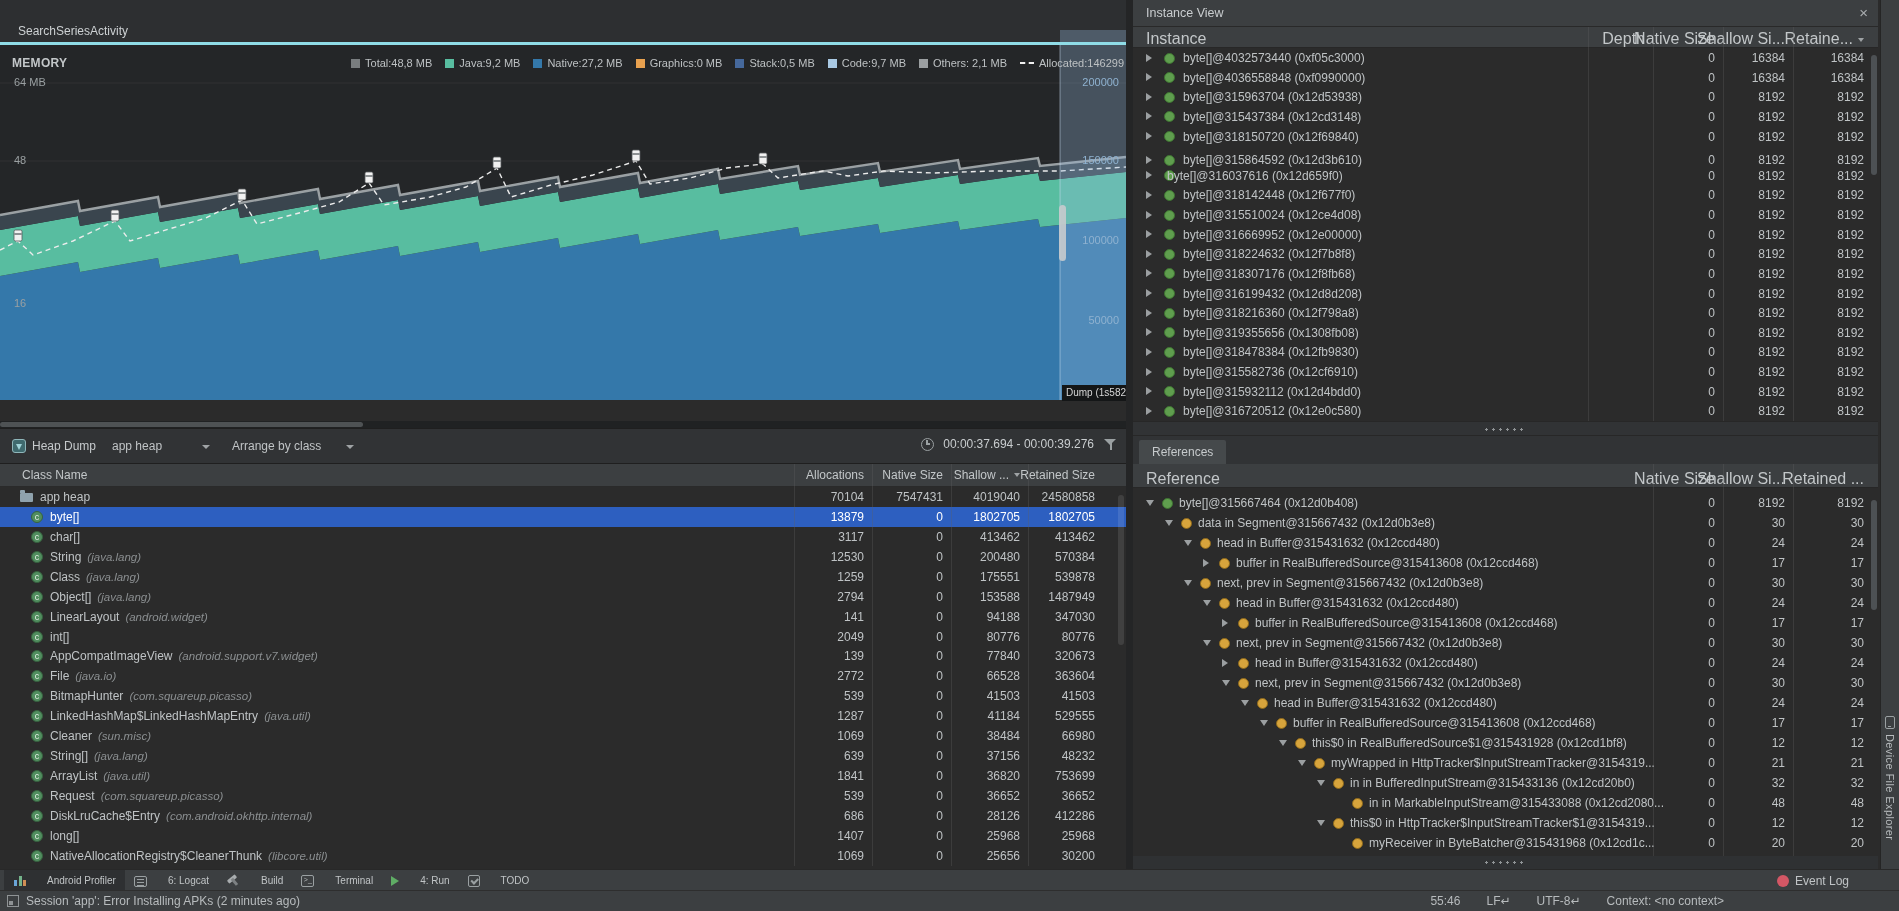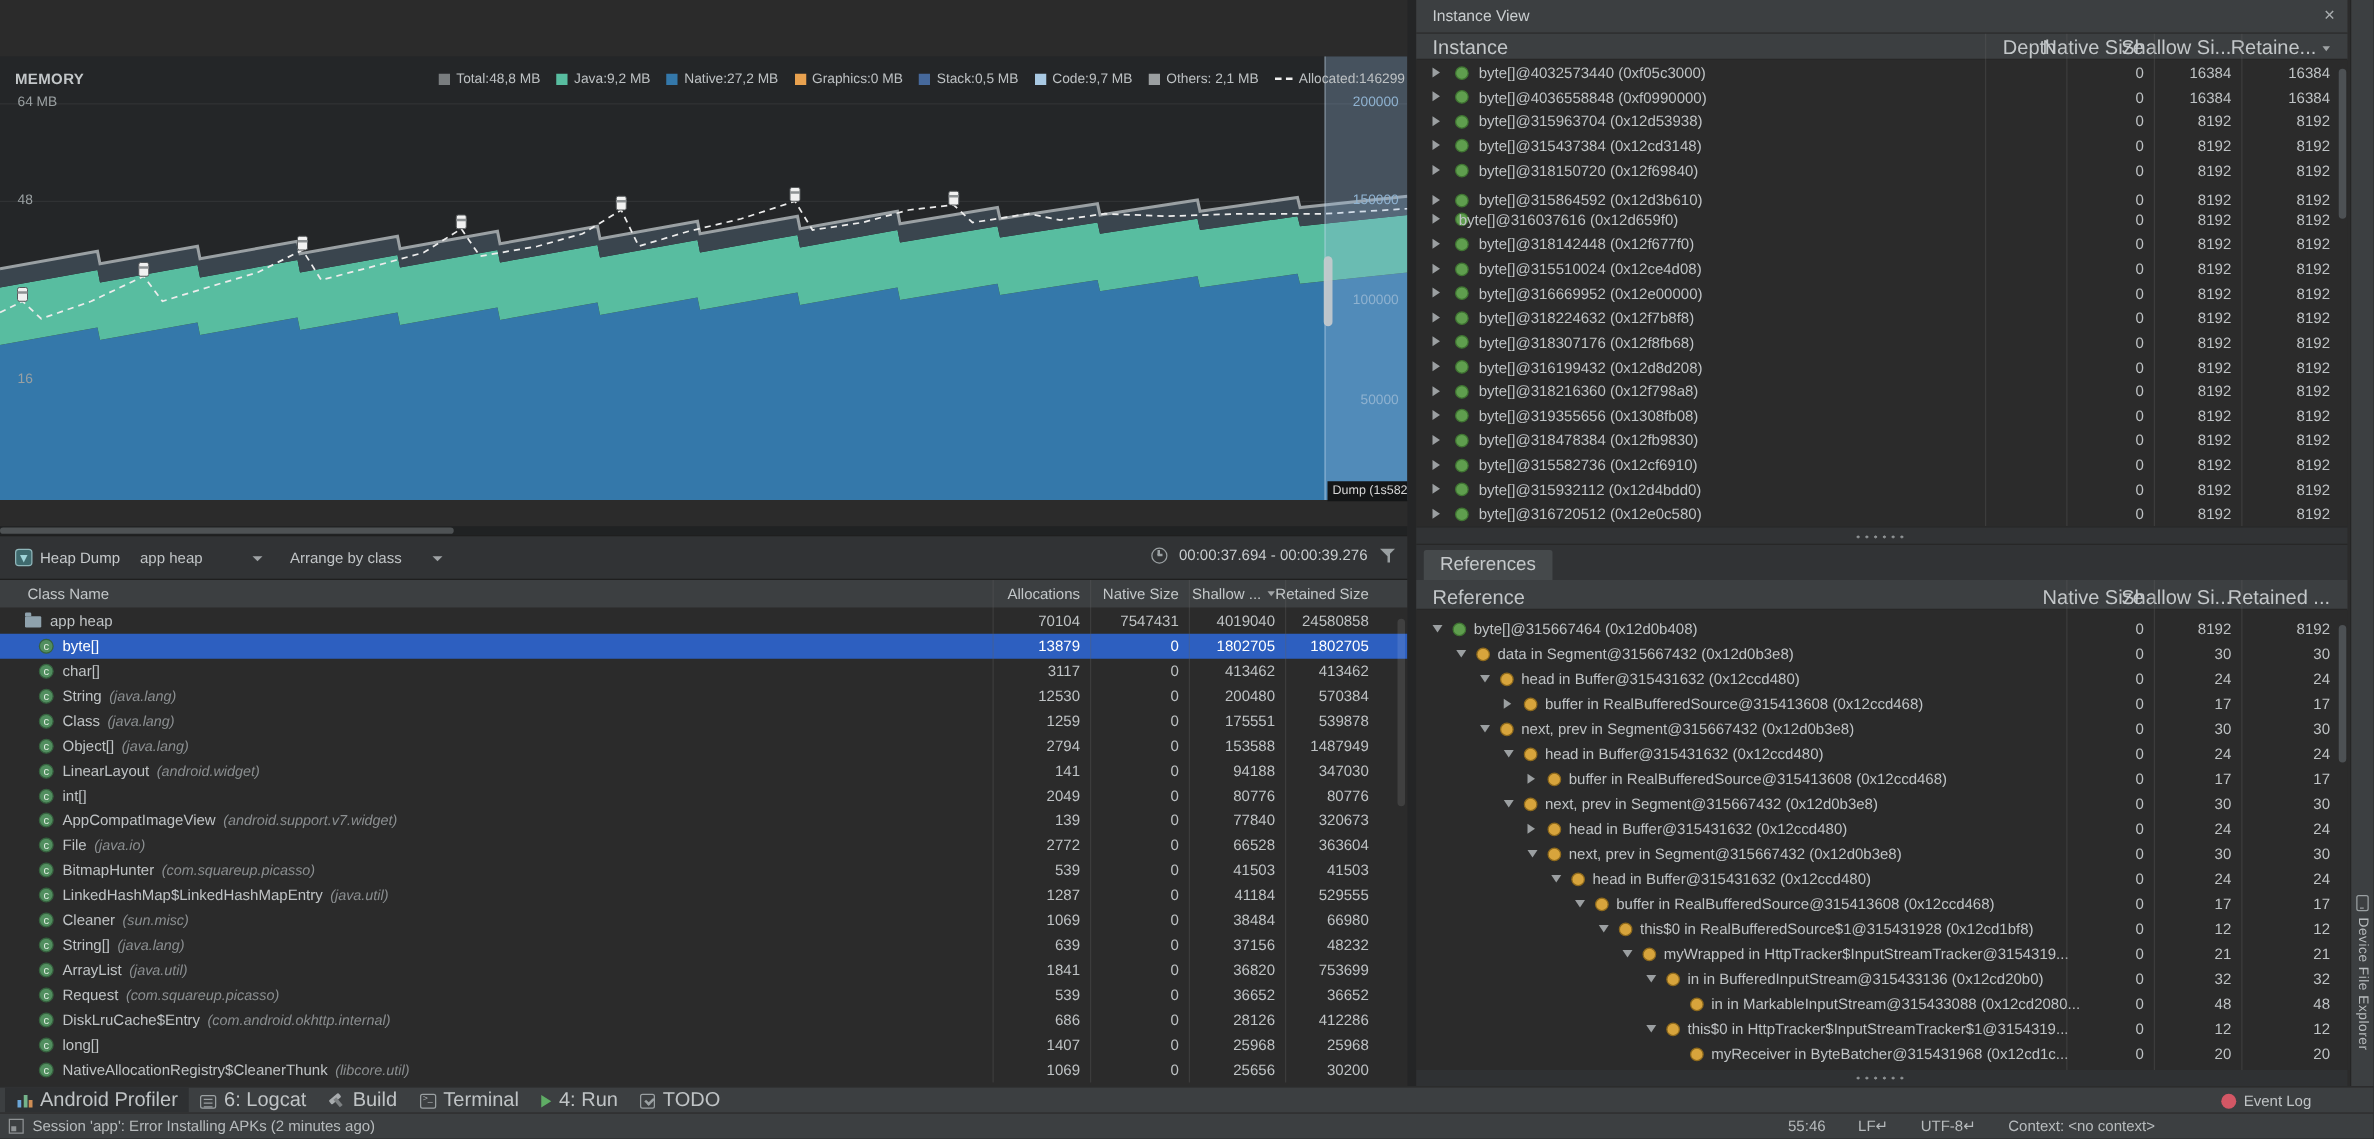--- a/index.html
+++ b/index.html
@@ -73,33 +73,33 @@
 .tri-r{position:absolute;width:0;height:0;border-left:6px solid #9b9fa1;border-top:4.5px solid transparent;border-bottom:4.5px solid transparent}
 .tri-d{position:absolute;width:0;height:0;border-top:6px solid #9b9fa1;border-left:4.5px solid transparent;border-right:4.5px solid transparent}
 .inst-icon{position:absolute;top:4.5px;width:11px;height:11px;border-radius:50%;background:#5f9e4e;border:1px solid #3f7432}
 .field-icon{position:absolute;top:4.5px;width:11px;height:11px;border-radius:50%;background:#d7a43c;border:1px solid #8f6a1c}
 .rlabel{position:absolute;top:0;white-space:nowrap;overflow:hidden;max-width:440px}
 .m1{right:163px}.m2{right:93px}.m3{right:14px}
 .ivsep{position:absolute;width:1px;background:rgba(95,95,95,.32)}
 #rsplit{position:absolute;left:0;top:421px;width:745px;height:15px;background:#313335;border-top:1px solid #272727;border-bottom:1px solid #272727}
 .dots{position:absolute;width:44px;height:3px;background-image:radial-gradient(circle,#909496 1px,rgba(0,0,0,0) 1.3px);background-size:7px 3px;background-repeat:repeat-x}
 #ref-tabs{position:absolute;left:0;top:436px;width:745px;height:28px;background:#313335}
-#ref-tab{position:absolute;left:6px;top:4px;height:24px;padding:0 13px;line-height:24px;background:#45494b;color:#c6cacc;font-size:15px;border-radius:2px 2px 0 0}
+#ref-tab{position:absolute;left:6px;top:4px;height:24px;padding:0 13px;line-height:24px;background:#45494b;color:#c6cacc;font-size:12px;border-radius:2px 2px 0 0}
 #ref-body{position:absolute;left:0;top:488px;width:745px;height:368px;overflow:hidden}
 #ref-bottom{position:absolute;left:0;top:856px;width:745px;height:13px;background:#2f3133}
 .vthumb{position:absolute;width:6px;background:#4d5154;border-radius:3px}
 
 #stripR{position:absolute;left:1880px;top:0;width:19px;height:869px;background:#3c3f41;border-left:1px solid #252525}
 #vtab{position:absolute;left:3px;top:734px;writing-mode:vertical-rl;font-size:11px;color:#b7bbbd;letter-spacing:.4px;white-space:nowrap}
 .ic-device{position:absolute;left:4px;top:716px;width:10px;height:13px;border:1px solid #9aa0a2;border-radius:2px}
 .ic-device::before{content:'';position:absolute;left:2px;bottom:1px;width:3px;height:1px;background:#9aa0a2}
 
 #twbar{position:absolute;left:0;top:869px;width:1899px;height:21px;background:#3c3f41;border-top:1px solid #282828}
 #tw-left{position:absolute;left:4px;top:0;height:21px;display:flex;align-items:center}
-.twbtn{display:flex;align-items:center;gap:6px;padding:0 9px;height:21px;font-size:16px;color:#c0c4c6}
+.twbtn{display:flex;align-items:center;gap:21px;padding:0 9px;height:21px;font-size:10px;color:#c0c4c6}
 .twbtn.active{background:#2e3032}
 #eventlog{position:absolute;right:50px;top:0;height:21px;display:flex;align-items:center;gap:6px;font-size:12px;color:#c0c4c6}
 #sbar{position:absolute;left:0;top:890px;width:1899px;height:21px;background:#3c3f41;border-top:1px solid #2e2e2e;font-size:12px;color:#b7bbbd}
 #sb-msg{position:absolute;left:26px;top:3px;white-space:nowrap}
 #sb-right{position:absolute;right:175px;top:3px;display:flex;gap:26px;white-space:nowrap}
 .ic-twswitch{position:absolute;left:7px;top:4px;width:12px;height:12px;border:1px solid #8f9395}
 .ic-twswitch::before{content:'';position:absolute;left:1px;bottom:1px;width:4px;height:4px;background:#8f9395}
 
 .ic{position:relative;display:inline-block;width:13px;height:13px}
 .ic-profiler::before{content:'';position:absolute;left:1px;bottom:1px;width:3px;height:6px;background:#6aa5d8;box-shadow:9px 0 0 #cf8e55}
@@ -114,20 +114,25 @@
 .ic-todo{width:12px;height:12px;border:1px solid #9aa0a2;border-radius:2px}
 .ic-todo::before{content:'';position:absolute;left:2.5px;top:2.5px;width:5px;height:2.5px;border-left:2px solid #9aa0a2;border-bottom:2px solid #9aa0a2;transform:rotate(-45deg)}
 .ic-event{display:inline-block;width:12px;height:12px;border-radius:50%;background:#d35765}
 </style>
 </head>
 <body>
 
 <div id="app">
 
   <div id="left">
+    <div id="session">
+      <div id="activity-label">SearchSeriesActivity</div>
+      <div id="activity-line" style="background: rgb(143, 220, 231);"></div>
+      <div id="sel-strip"></div>
+    </div>
 
     <div id="chartwrap">
       <svg id="memsvg" width="1126" height="355" viewBox="0 0 1126 355">
           <rect x="0" y="0" width="1126" height="355" fill="#242628"></rect>
           <line x1="0" y1="38" x2="1126" y2="38" stroke="rgba(255,255,255,0.06)" stroke-width="1"></line>
           <line x1="0" y1="116" x2="1126" y2="116" stroke="rgba(255,255,255,0.06)" stroke-width="1"></line>
           <line x1="0" y1="196" x2="1126" y2="196" stroke="rgba(255,255,255,0.06)" stroke-width="1"></line>
           <line x1="0" y1="276" x2="1126" y2="276" stroke="rgba(255,255,255,0.06)" stroke-width="1"></line>
           <polygon points="0,231 78,217 80,227 158,213 160,223 238,209 240,219 318,205 320,215 398,201 400,211 478,197 480,207 558,193 560,203 638,189 640,199 718,185 720,195 798,182 800,191 878,179 880,188 958,176 960,185 1038,174 1040,182 1126,173 1126,355 0,355" fill="#3478aa"></polygon>
           <polygon points="0,185 78,171 80,181 158,167 160,177 238,163 240,173 318,159 320,169 398,155 400,165 478,151 480,161 558,147 560,157 638,143 640,153 718,139 720,149 798,136 800,145 878,133 880,142 958,130 960,139 1038,128 1040,136 1126,127 1126,173 1040,182 1038,174 960,185 958,176 880,188 878,179 800,191 798,182 720,195 718,185 640,199 638,189 560,203 558,193 480,207 478,197 400,211 398,201 320,215 318,205 240,219 238,209 160,223 158,213 80,227 78,217 0,231" fill="#58bda0"></polygon>

